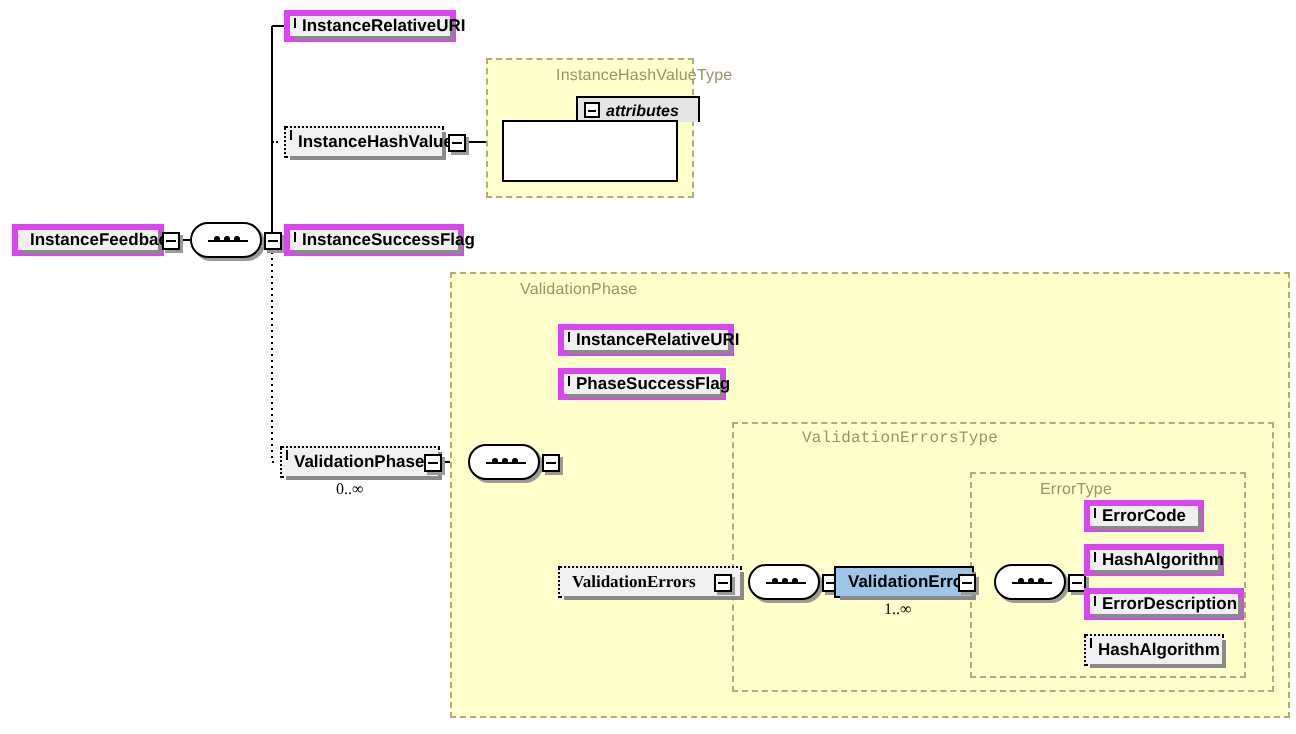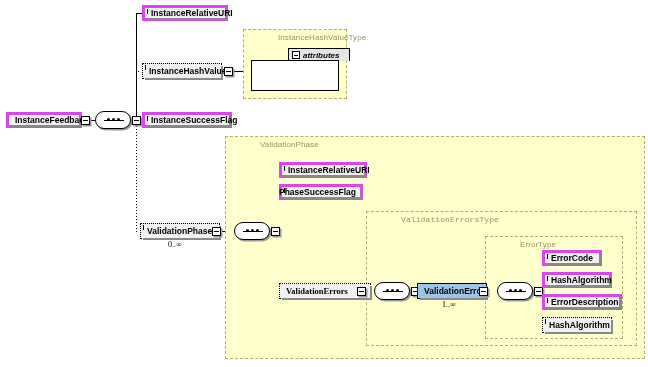--- a/index.html
+++ b/index.html
@@ -356,21 +356,21 @@
     <span class="dot d2"></span>
     <span class="dot d3"></span>
   </div>
   <div class="expander shadow2" style="left:271px; top:227px;"></div>
 
   <div class="node shadow" style="left:279px; top:162px; width:88px;">
     <span class="tick"></span>
     <span class="lbl">InstanceRelativeURI</span>
   </div>
 
-  <div class="node shadow" style="left:279px; top:184px; width:84px;justify-content:flex-end;">
+  <div class="node shadow" style="left:279px; top:184px; width:84px;">
     <span class="tick"></span>
     <span class="lbl">PhaseSuccessFlag</span>
   </div>
 
   <div class="node optional shadow" style="left:279px; top:283px; width:92px;font-family:Liberation Serif, serif;">
     <span class="lbl">ValidationErrors</span>
   </div>
   <div class="expander shadow2" style="left:357px; top:287px;"></div>
 
   <div class="compositor" style="left:374px; top:282px;">

